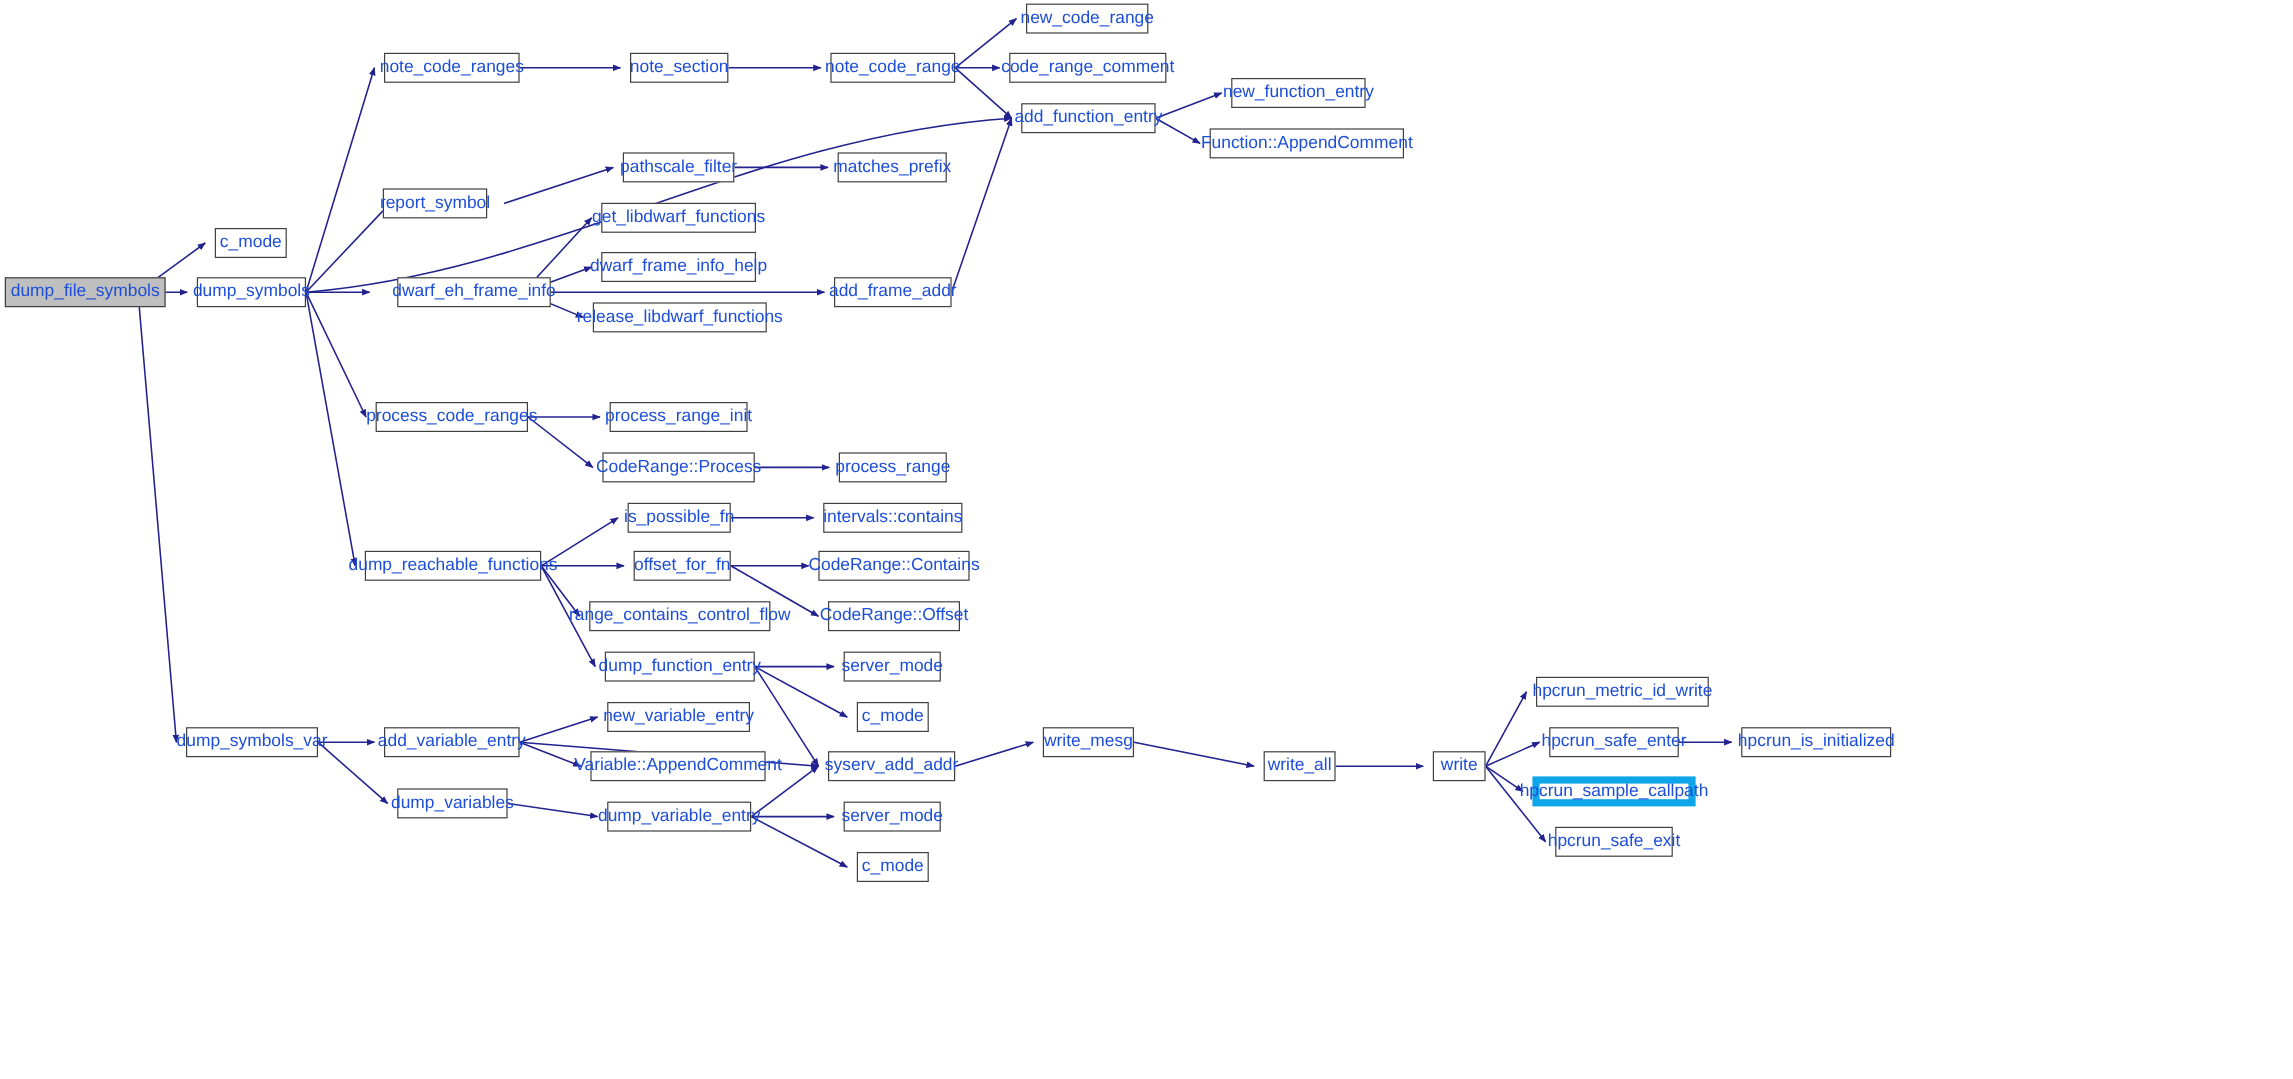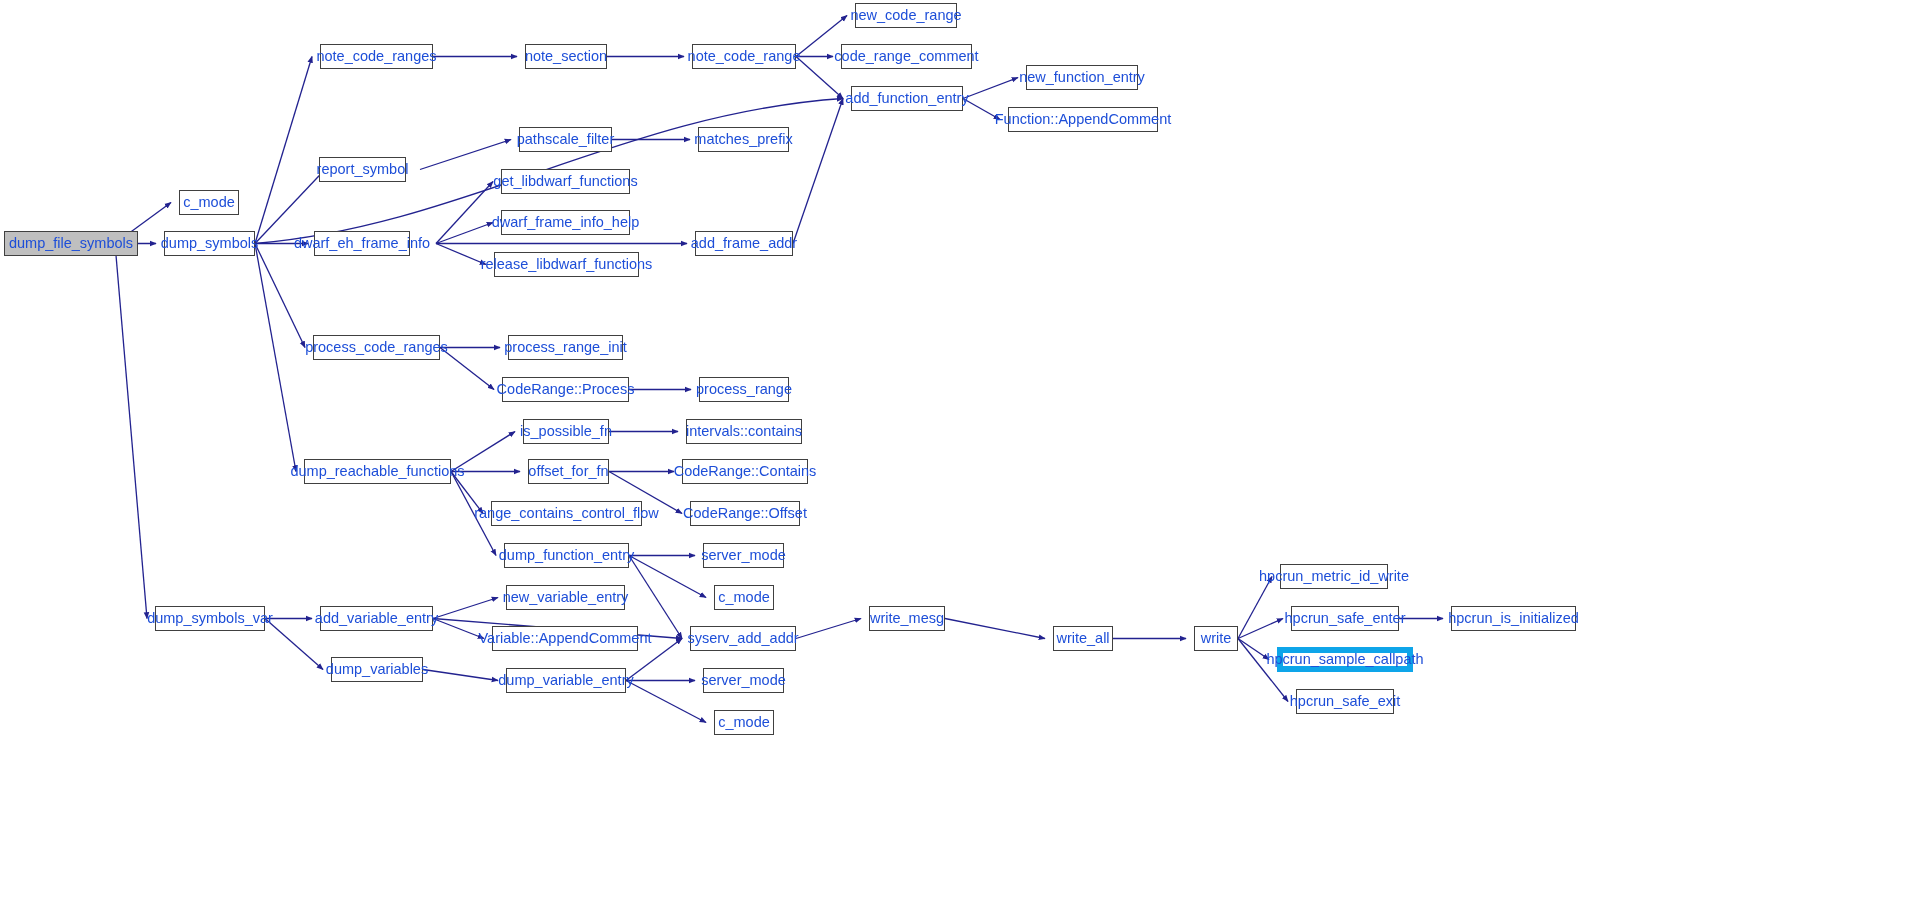--- a/index.html
+++ b/index.html
@@ -123,21 +123,21 @@
       </div>
       <div class="node" style="left: 164px; top: 231px; width: 91px; height: 25px;">
         <span class="lbl">dump_symbols</span>
       </div>
       <div class="node" style="left: 320px; top: 44px; width: 113px; height: 25px;">
         <span class="lbl">note_code_ranges</span>
       </div>
       <div class="node" style="left: 319px; top: 157px; width: 87px; height: 25px;">
         <span class="lbl">report_symbol</span>
       </div>
-      <div class="node" style="left: 314px; top: 231px; width: 96px; height: 25px;">
+      <div class="node" style="left: 331px; top: 231px; width: 128px; height: 25px;">
         <span class="lbl">dwarf_eh_frame_info</span>
       </div>
       <div class="node" style="left: 313px; top: 335px; width: 127px; height: 25px;">
         <span class="lbl">process_code_ranges</span>
       </div>
       <div class="node" style="left: 304px; top: 459px; width: 147px; height: 25px;">
         <span class="lbl">dump_reachable_functions</span>
       </div>
       <div class="node" style="left: 155px; top: 606px; width: 110px; height: 25px;">
         <span class="lbl">dump_symbols_var</span>
@@ -234,30 +234,30 @@
       </div>
       <div class="node" style="left: 855px; top: 3px; width: 102px; height: 25px;">
         <span class="lbl">new_code_range</span>
       </div>
       <div class="node" style="left: 869px; top: 606px; width: 76px; height: 25px;">
         <span class="lbl">write_mesg</span>
       </div>
       <div class="node" style="left: 1026px; top: 65px; width: 112px; height: 25px;">
         <span class="lbl">new_function_entry</span>
       </div>
-      <div class="node" style="left: 1008px; top: 107px; width: 150px; height: 25px;">
+      <div class="node" style="left: 1008px; top: 107px; width: 162px; height: 25px;">
         <span class="lbl">Function::AppendComment</span>
       </div>
       <div class="node" style="left: 1053px; top: 626px; width: 60px; height: 25px;">
         <span class="lbl">write_all</span>
       </div>
       <div class="node" style="left: 1194px; top: 626px; width: 44px; height: 25px;">
         <span class="lbl">write</span>
       </div>
-      <div class="node" style="left: 1280px; top: 564px; width: 108px; height: 25px;">
+      <div class="node" style="left: 1280px; top: 564px; width: 144px; height: 25px;">
         <span class="lbl">hpcrun_metric_id_write</span>
       </div>
       <div class="node" style="left: 1291px; top: 606px; width: 108px; height: 25px;">
         <span class="lbl">hpcrun_safe_enter</span>
       </div>
       <div class="node highlight" style="left: 1277px; top: 647px; width: 136px; height: 25px;">
         <span class="lbl">hpcrun_sample_callpath</span>
       </div>
       <div class="node" style="left: 1296px; top: 689px; width: 98px; height: 25px;">
         <span class="lbl">hpcrun_safe_exit</span>

